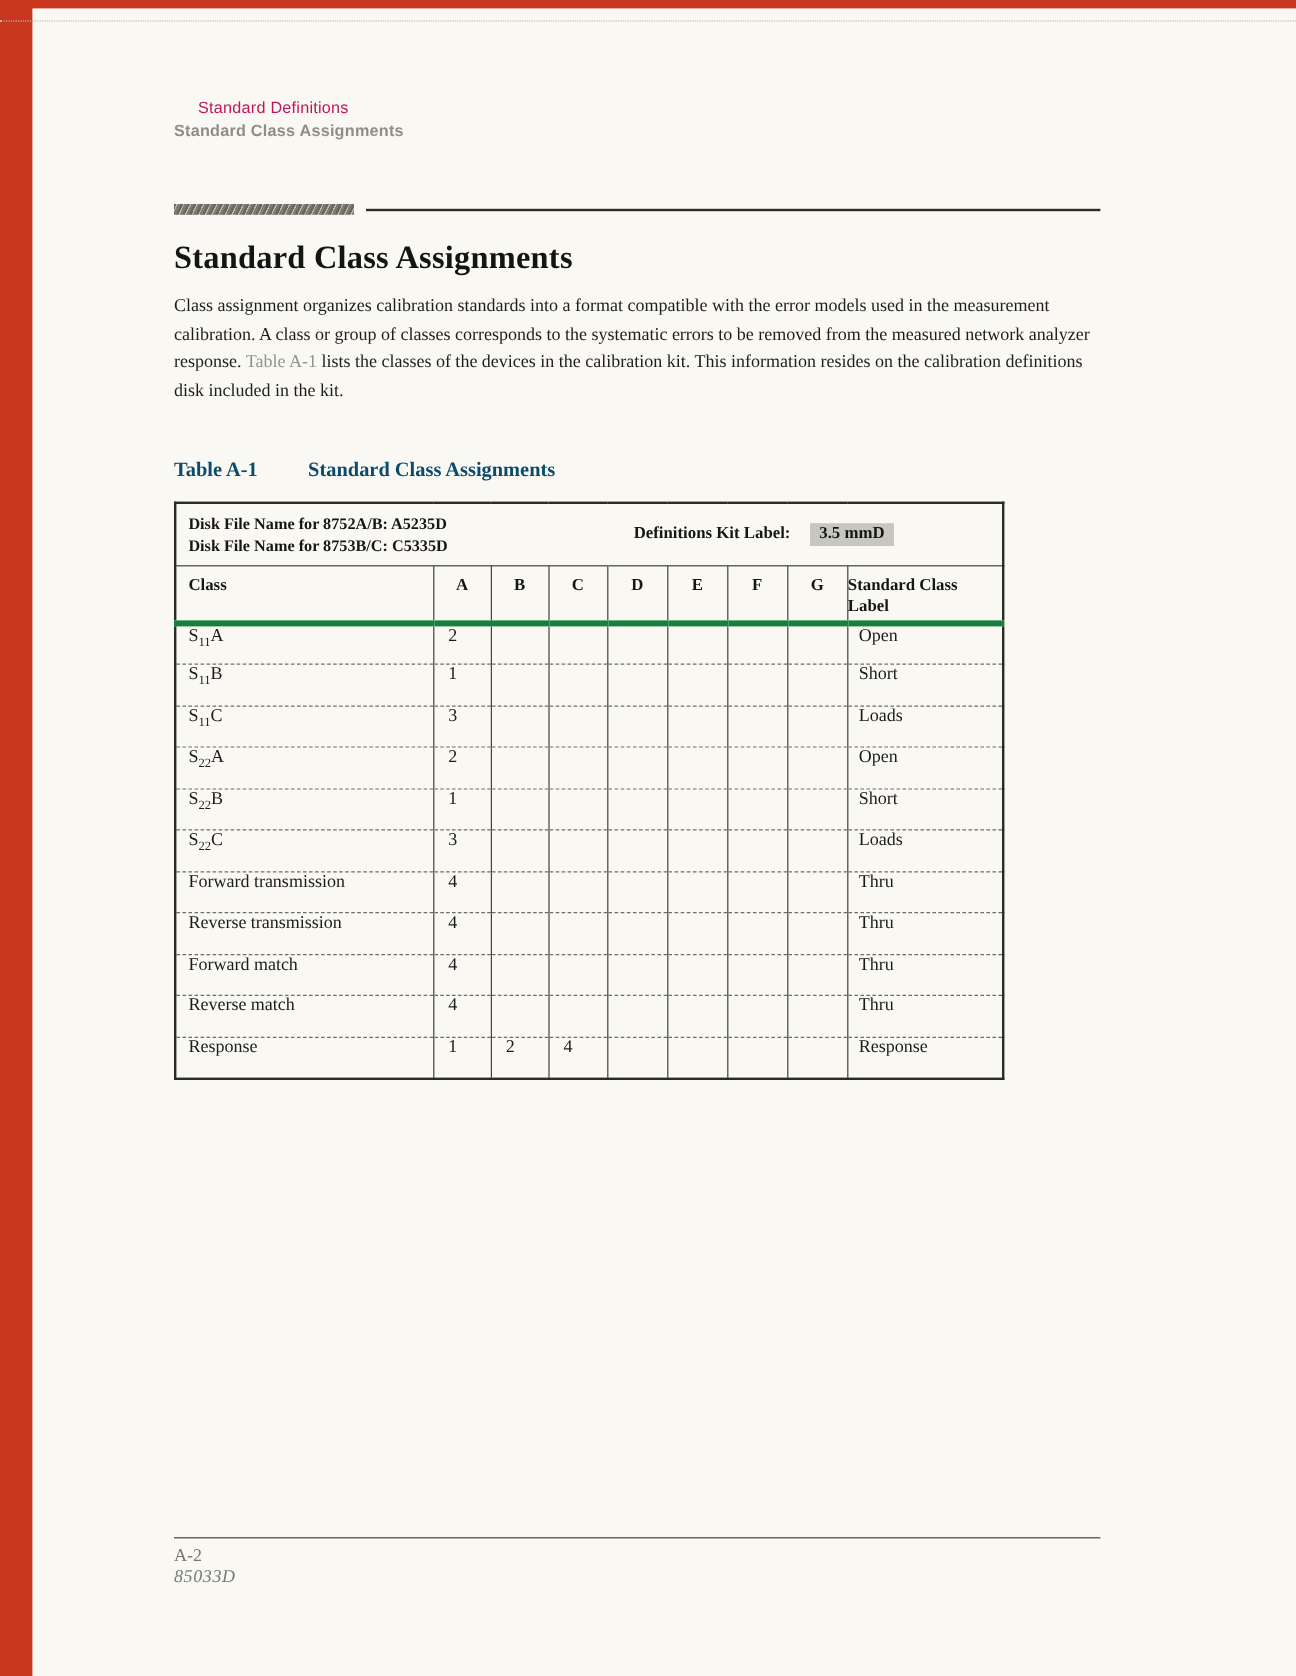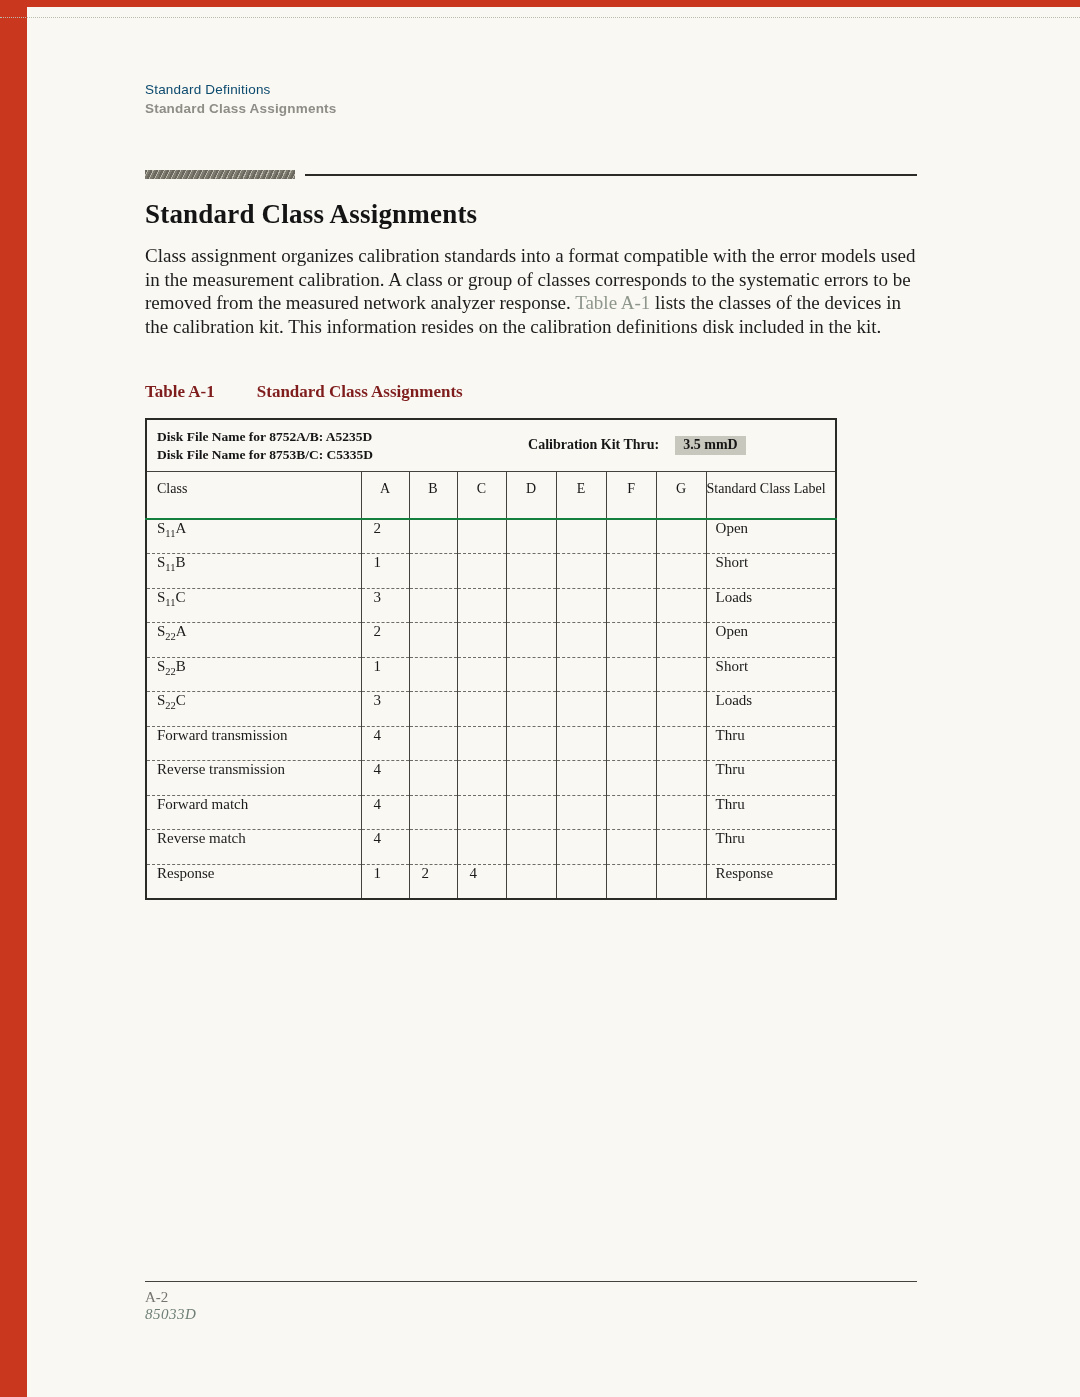--- a/index.html
+++ b/index.html
@@ -42,21 +42,21 @@
     width: 772px;
   }
   
   .running-head {
     margin-top: 80px;
     font-family: "Liberation Sans", sans-serif;
     font-size: 13.5px;
     line-height: 19px;
     letter-spacing: 0.2px;
   }
-  .running-head .rh1 { color: #0c4a6e; }
+  .running-head .rh1 { color: #be185d; margin-left: 20px; }
   .running-head .rh2 { color: #8e8d86; font-weight: bold; }
   
   .rule-row {
     margin-top: 52px;
     display: flex;
     align-items: center;
   }
   .hatch {
     display: inline-block;
     width: 150px;
@@ -74,31 +74,31 @@
     margin: 20px 0 14px 0;
     font-size: 27px;
     font-weight: bold;
     color: #141414;
     letter-spacing: 0.2px;
   }
   
   p.body-par {
     margin: 0;
     width: 772px;
-    font-size: 19px;
+    font-size: 15px;
     line-height: 23.5px;
     color: #1d1d1d;
   }
   .tbl-ref { color: var(--link_gray, #8e968b); }
   
   .caption {
     margin-top: 44px;
     font-size: 17px;
     font-weight: bold;
-    color: #7f1d1d;
+    color: #0c4a6e;
   }
   .caption .cap-num { margin-right: 42px; }
   
   table.data-table {
     margin-top: 16px;
     border-collapse: collapse;
     table-layout: fixed;
     width: 690px;
     border: 2px solid #2a2a26;
     background: transparent;
@@ -138,26 +138,26 @@
     vertical-align: top;
   }
   .kit-value {
     display: inline-block;
     background: var(--kit_highlight, #c8c7bd);
     padding: 1px 8px 2px 8px;
     margin-left: 16px;
   }
   
   tr.col-head th {
-    border-bottom: 2px solid #15803d;
+    border-bottom: 5px solid #15803d;
     height: 48px;
     box-sizing: border-box;
     padding-top: 8px;
     font-size: 14px;
-    font-weight: normal;
+    font-weight: bold;
     color: #161616;
     line-height: 17px;
   }
   tr.col-head th.col-class { padding-left: 10px; }
   tr.col-head th.col-letter { text-align: center; }
   tr.col-head th.col-slabel { padding-left: 0; padding-right: 8px; }
   
   tbody td {
     height: 34.5px;
     box-sizing: border-box;
@@ -228,21 +228,21 @@
           <col class="c7">
           <col class="c8">
       </colgroup>
       <thead>
         <tr class="kit-row">
           <th class="disk-cell" colspan="4">
             <div>Disk File Name for 8752A/B: A5235D</div>
             <div>Disk File Name for 8753B/C: C5335D</div>
           </th>
           <th class="kit-cell" colspan="5">
-            <span>Calibration Kit Thru:</span><span class="kit-value">3.5 mmD</span>
+            <span>Definitions Kit Label:</span><span class="kit-value">3.5 mmD</span>
           </th>
         </tr>
         <tr class="col-head" id="col-head-row">
             <th class="col-class">Class</th>
             <th class="col-letter">A</th>
             <th class="col-letter">B</th>
             <th class="col-letter">C</th>
             <th class="col-letter">D</th>
             <th class="col-letter">E</th>
             <th class="col-letter">F</th>

